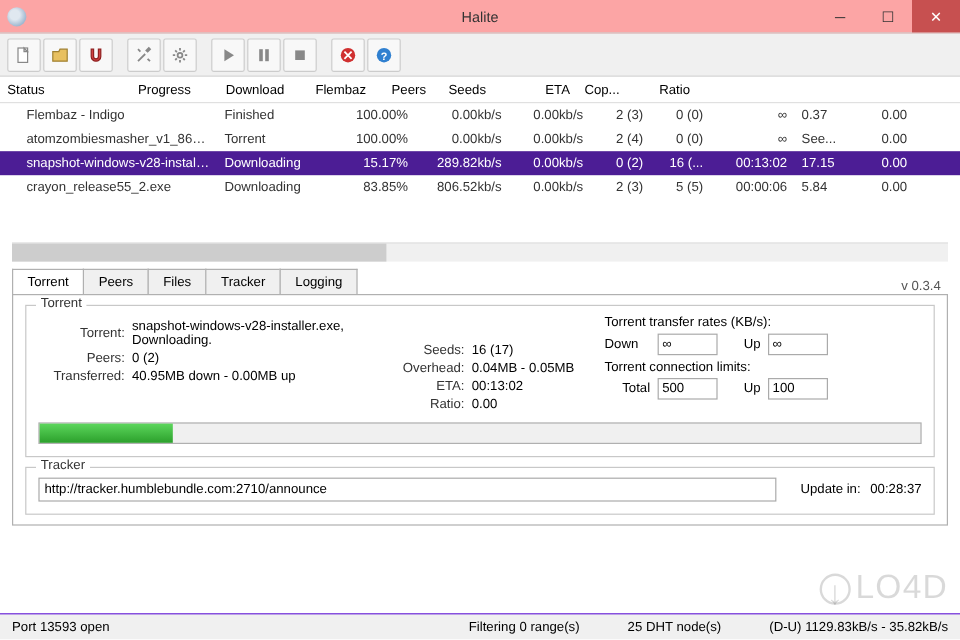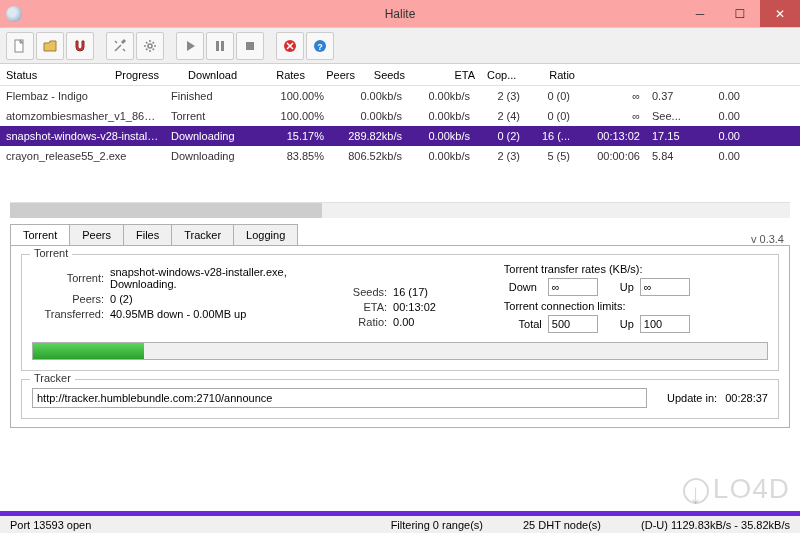--- a/index.html
+++ b/index.html
@@ -20,21 +20,21 @@
 .col-status { width: 95px; }
 .col-prog { width: 70px; text-align: right; }
 .col-down { width: 78px; text-align: right; }
 .col-up { width: 68px; text-align: right; }
 .col-peers { width: 50px; text-align: right; }
 .col-seeds { width: 50px; text-align: right; }
 .col-eta { width: 70px; text-align: right; }
 .col-cop { width: 50px; text-align: left; }
 .col-ratio { width: 50px; text-align: right; }
 .grid-body { height: 110px; overflow: hidden; }
-.grid-row { display: flex; height: 20px; align-items: center; font-size: 11px; color: #333; }
+.grid-row { display: flex; height: 20px; align-items: center; font-size: 11px; color: #333; padding-left: 16px; }
 .grid-row.sel { background: #4c1d95; color: #fff; }
 .hscroll { height: 16px; background: #f0f0f0; border-top: 1px solid #e0e0e0; margin: 6px 10px 0 10px; position: relative; }
 .hscroll-thumb { position: absolute; left: 0; width: 40%; height: 100%; background: #cdcdcd; }
 .tabstrip { display: flex; align-items: flex-end; padding: 6px 10px 0 10px; gap: 0; position: relative; }
 .tab { padding: 4px 12px; border: 1px solid #b0b0b0; background: #f0f0f0; font-size: 11px; border-bottom: none; cursor: pointer; margin-right: -1px; }
 .tab.active { background: #fff; position: relative; z-index: 2; }
 .version { margin-left: auto; font-size: 11px; color: #555; padding-right: 6px; }
 .panel { border: 1px solid #b0b0b0; margin: 0 10px 6px 10px; background: #fff; padding: 8px 10px; }
 .fieldset { border: 1px solid #c8c8c8; padding: 8px 10px 10px 10px; margin-bottom: 8px; position: relative; }
 .fieldset-title { position: absolute; top: -8px; left: 8px; background: #fff; padding: 0 4px; font-size: 11px; color: #333; }
@@ -44,21 +44,21 @@
 .info-cols { display: flex; }
 .info-left { flex: 1.5; }
 .info-mid { flex: 1; }
 .info-right { flex: 1.4; }
 .rates-row { display: flex; align-items: center; gap: 6px; font-size: 11px; margin: 3px 0; }
 .rates-row input { width: 50px; height: 18px; border: 1px solid #aaa; font-size: 11px; padding: 0 3px; }
 .progressbar { height: 18px; border: 1px solid #b0b0b0; background: #f0f0f0; position: relative; margin-top: 6px; }
 .progressbar-fill { height: 100%; background: linear-gradient(#5cd65c, #2ca02c); }
 .tracker-row { display: flex; align-items: center; font-size: 11px; }
 .tracker-input { flex: 1; height: 20px; border: 1px solid #aaa; font-size: 11px; padding: 0 4px; margin-right: 20px; }
-.statusbar { position: absolute; bottom: 0; left: 0; right: 0; height: 22px; background: #f0f0f0; border-top: 5px solid #6d28d9; display: flex; align-items: center; font-size: 11px; padding: 0 10px; }
+.statusbar { position: absolute; bottom: 0; left: 0; right: 0; height: 22px; background: #f0f0f0; border-top: 1px solid #6d28d9; display: flex; align-items: center; font-size: 11px; padding: 0 10px; }
 .statusbar .sb { margin-right: 40px; }
 .watermark { position: absolute; right: 10px; bottom: 28px; font-size: 28px; font-weight: 300; color: rgba(0,0,0,0.15); letter-spacing: 1px; pointer-events:none; }
 .watermark .dl { display:inline-block; width:26px; height:26px; border:2px solid rgba(0,0,0,0.15); border-radius:50%; vertical-align:middle; margin-right:4px; position:relative;}
 .watermark .dl:after { content:"↓"; position:absolute; left:4px; top:-2px; }
 </style>
 </head>
 <body>
 
 <div class="titlebar">
   <div class="titlebar-icon"></div>
@@ -128,21 +128,21 @@
         <circle cx="8" cy="8" r="6" fill="#3080d0"></circle>
         <text x="8" y="12" text-anchor="middle" fill="#fff" font-size="9" font-weight="bold">?</text>
       </svg>
     </div>
 </div>
 
 <div class="grid-header">
   <div class="col col-status">Status</div>
   <div class="col col-prog">Progress</div>
   <div class="col col-down">Download</div>
-  <div class="col col-up">Rates</div>
+  <div class="col col-up">Flembaz</div>
   <div class="col col-peers">Peers</div>
   <div class="col col-seeds">Seeds</div>
   <div class="col col-eta">ETA</div>
   <div class="col col-cop">Cop...</div>
   <div class="col col-ratio">Ratio</div>
 </div>
 
 <div class="grid-body" id="grid-body">
     <div class="grid-row">
       <div class="col col-name">Flembaz - Indigo</div>
@@ -227,32 +227,36 @@
             <div class="info-val">40.95MB down - 0.00MB up</div>
           </div>
       </div>
       <div class="info-mid">
         <div class="info-row" style="height:17px"></div>
         <div class="info-row">
             <div class="info-label">Seeds:</div>
             <div class="info-val">16 (17)</div>
           </div>
         <div class="info-row">
+            <div class="info-label">Overhead:</div>
+            <div class="info-val">0.04MB - 0.05MB</div>
+          </div>
+        <div class="info-row">
             <div class="info-label">ETA:</div>
             <div class="info-val">00:13:02</div>
           </div>
         <div class="info-row">
             <div class="info-label">Ratio:</div>
             <div class="info-val">0.00</div>
           </div>
       </div>
       <div class="info-right">
         <div style="font-size:11px;margin-bottom:3px">Torrent transfer rates (KB/s):</div>
         <div class="rates-row">
-          <span style="width:38px;text-align:center">Down</span>
+          <span style="width:38px;text-align:left">Down</span>
           <input value="∞" style="">
           <span style="width:30px;text-align:right">Up</span>
           <input value="∞" style="">
         </div>
         <div style="font-size:11px;margin:4px 0 3px 0">Torrent connection limits:</div>
         <div class="rates-row">
           <span style="width:38px;text-align:right">Total</span>
           <input value="500" style="">
           <span style="width:30px;text-align:right">Up</span>
           <input value="100" style="">

